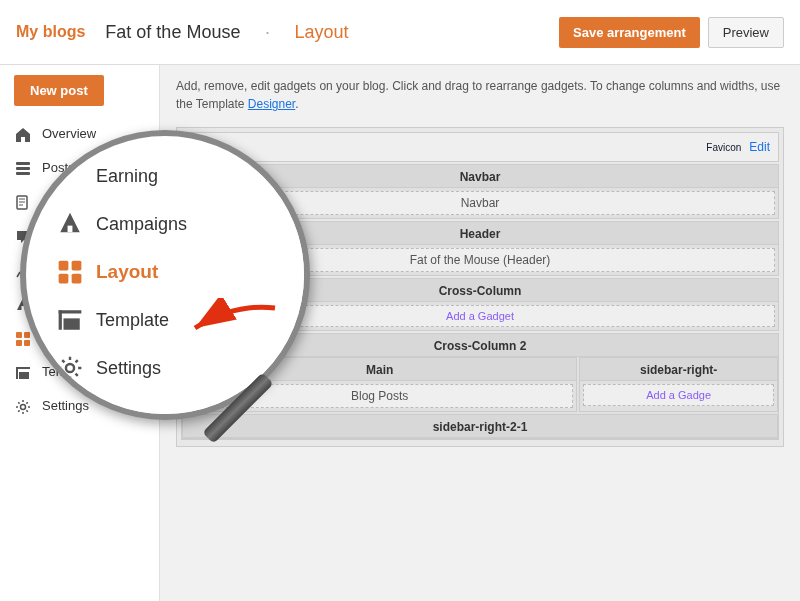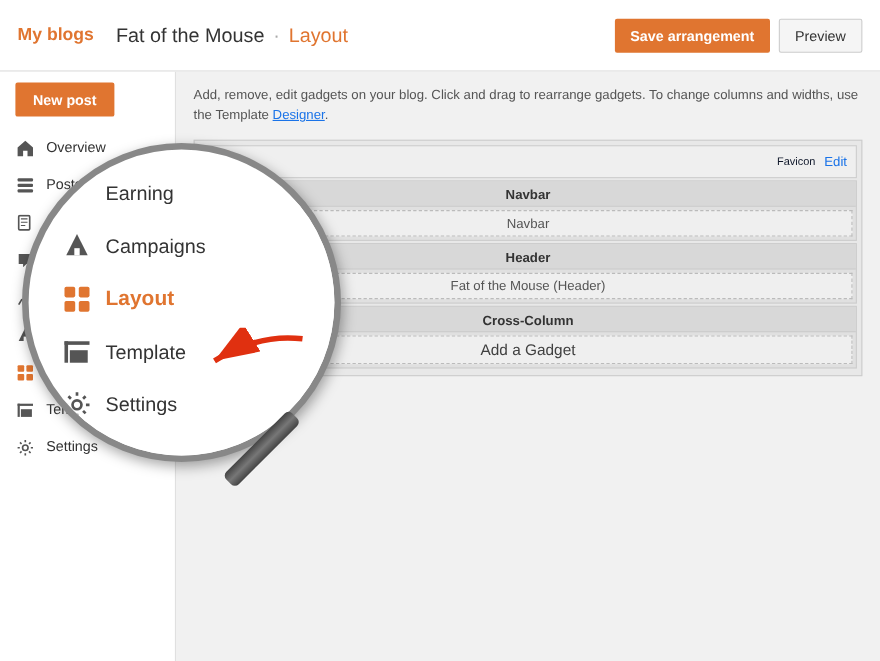--- a/index.html
+++ b/index.html
@@ -29,21 +29,21 @@
       font-size: 16px;
       font-weight: bold;
       cursor: pointer;
       margin-right: 20px;
     }
     .top-bar-title {
       font-size: 18px;
       color: #333;
       display: flex;
       align-items: center;
-      gap: 8px;
+      gap: 24px;
       text-align: center;
     }
     .top-bar-title .dot {
       color: #aaa;
     }
     .top-bar-title .layout-link {
       color: #e07530;
       font-size: 18px;
     }
     .top-bar-actions {
@@ -165,22 +165,22 @@
     .section-body {
       text-align: center;
       font-size: 12px;
       color: #555;
       padding: 4px 6px;
       background: #efefef;
       border: 1px dashed #bbb;
       margin: 3px;
     }
     .section-body.add-link {
-      color: #404040;
-      font-size: 14px;
+      color: #8b5cf6;
+      font-size: 11px;
     }
 
     
     .favicon-row {
       display: flex;
       align-items: center;
       background: #efefef;
       border: 1px solid #ccc;
       margin-bottom: 2px;
       padding: 4px 8px;
@@ -412,20 +412,36 @@
       <div class="section-block">
         <div class="section-header">Header</div>
         <div class="section-body">Fat of the Mouse (Header)</div>
       </div>
 
       <div class="section-block">
         <div class="section-header">Cross-Column</div>
         <div class="section-body add-link">Add a Gadget</div>
       </div>
 
+      <div class="section-block">
+        <div class="section-header">Cross-Column 2</div>
+        <div style="display:flex;gap:2px;">
+          <div class="col-main">
+            <div class="section-header">Main</div>
+            <div class="section-body">Blog Posts</div>
+          </div>
+          <div class="col-sidebar">
+            <div class="section-header">sidebar-right-</div>
+            <div class="section-body add-link">Add a Gadge</div>
+          </div>
+        </div>
+        <div class="section-block" style="margin:2px 0 0 0;">
+          <div class="section-header">sidebar-right-2-1</div>
+        </div>
+      </div>
 
     </div>
   </div>
 </div>
 
 <div class="magnifier-overlay">
   <div class="magnifier-circle">
     <div class="magnifier-content">
       <div class="zoom-sidebar">
 

